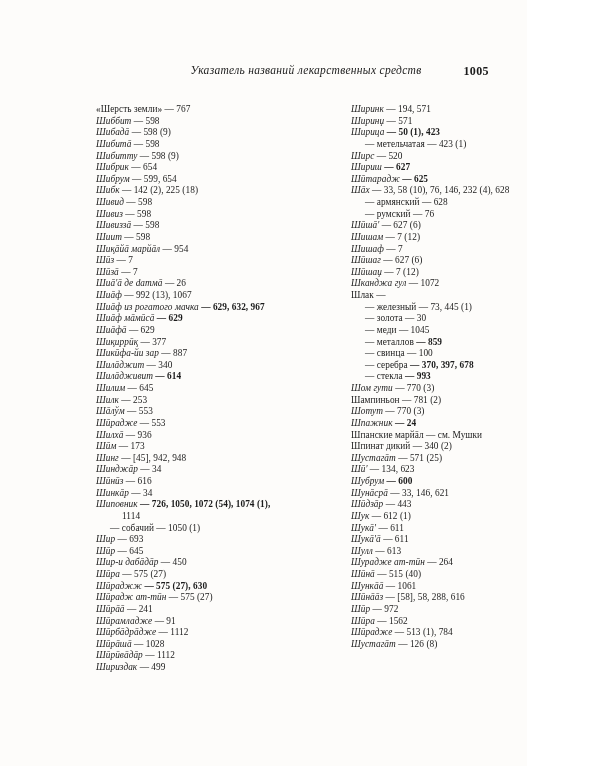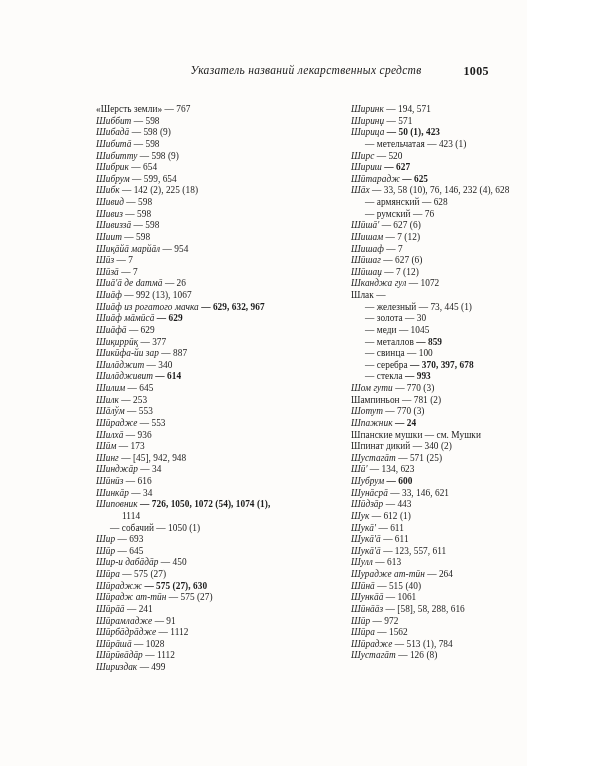--- a/index.html
+++ b/index.html
@@ -170,31 +170,30 @@
         <div class="entry indent">— золота — 30</div>
         <div class="entry indent">— меди — 1045</div>
         <div class="entry indent"><span>— металлов </span><span class="bold">— 859</span></div>
         <div class="entry indent">— свинца — 100</div>
         <div class="entry indent"><span>— серебра </span><span class="bold">— 370, 397, 678</span></div>
         <div class="entry indent"><span>— стекла </span><span class="bold">— 993</span></div>
         <div class="entry"><span class="it">Шом гути </span><span>— 770 (3)</span></div>
         <div class="entry">Шампиньон — 781  (2)</div>
         <div class="entry"><span class="it">Шотут </span><span>— 770  (3)</span></div>
         <div class="entry"><span class="it">Шпажник </span><span class="bold">— 24</span></div>
-        <div class="entry">Шпанские мушки — см. Мушки</div>
+        <div class="entry">Шпанские марйāл — см. Мушки</div>
         <div class="entry">Шпинат дикий — 340 (2)</div>
         <div class="entry"><span class="it">Шустагāт </span><span>— 571  (25)</span></div>
         <div class="entry"><span class="it">Шū' </span><span>— 134, 623</span></div>
         <div class="entry"><span class="it">Шубрум </span><span class="bold">— 600</span></div>
         <div class="entry"><span class="it">Шунāсрā </span><span>— 33, 146, 621</span></div>
         <div class="entry"><span class="it">Шūдзāр </span><span>— 443</span></div>
         <div class="entry"><span class="it">Шук </span><span>— 612  (1)</span></div>
         <div class="entry"><span class="it">Шукā' </span><span>— 611</span></div>
         <div class="entry"><span class="it">Шукā'ā </span><span>— 611</span></div>
-        <div class="entry"><span class="it">Шукā'ā </span><span>— 123, 557, 611</span></div>
         <div class="entry"><span class="it">Шулл </span><span>— 613</span></div>
         <div class="entry"><span class="it">Шурадже ат-тūн </span><span>— 264</span></div>
         <div class="entry"><span class="it">Шūнā </span><span>— 515  (40)</span></div>
         <div class="entry"><span class="it">Шункāā </span><span>— 1061</span></div>
         <div class="entry"><span class="it">Шūнāāз </span><span>— [58], 58, 288, 616</span></div>
         <div class="entry"><span class="it">Шūр </span><span>— 972</span></div>
         <div class="entry"><span class="it">Шūра </span><span>— 1562</span></div>
         <div class="entry"><span class="it">Шūрадже </span><span>— 513 (1), 784</span></div>
         <div class="entry"><span class="it">Шустагāт </span><span>— 126 (8)</span></div>
       </div>

